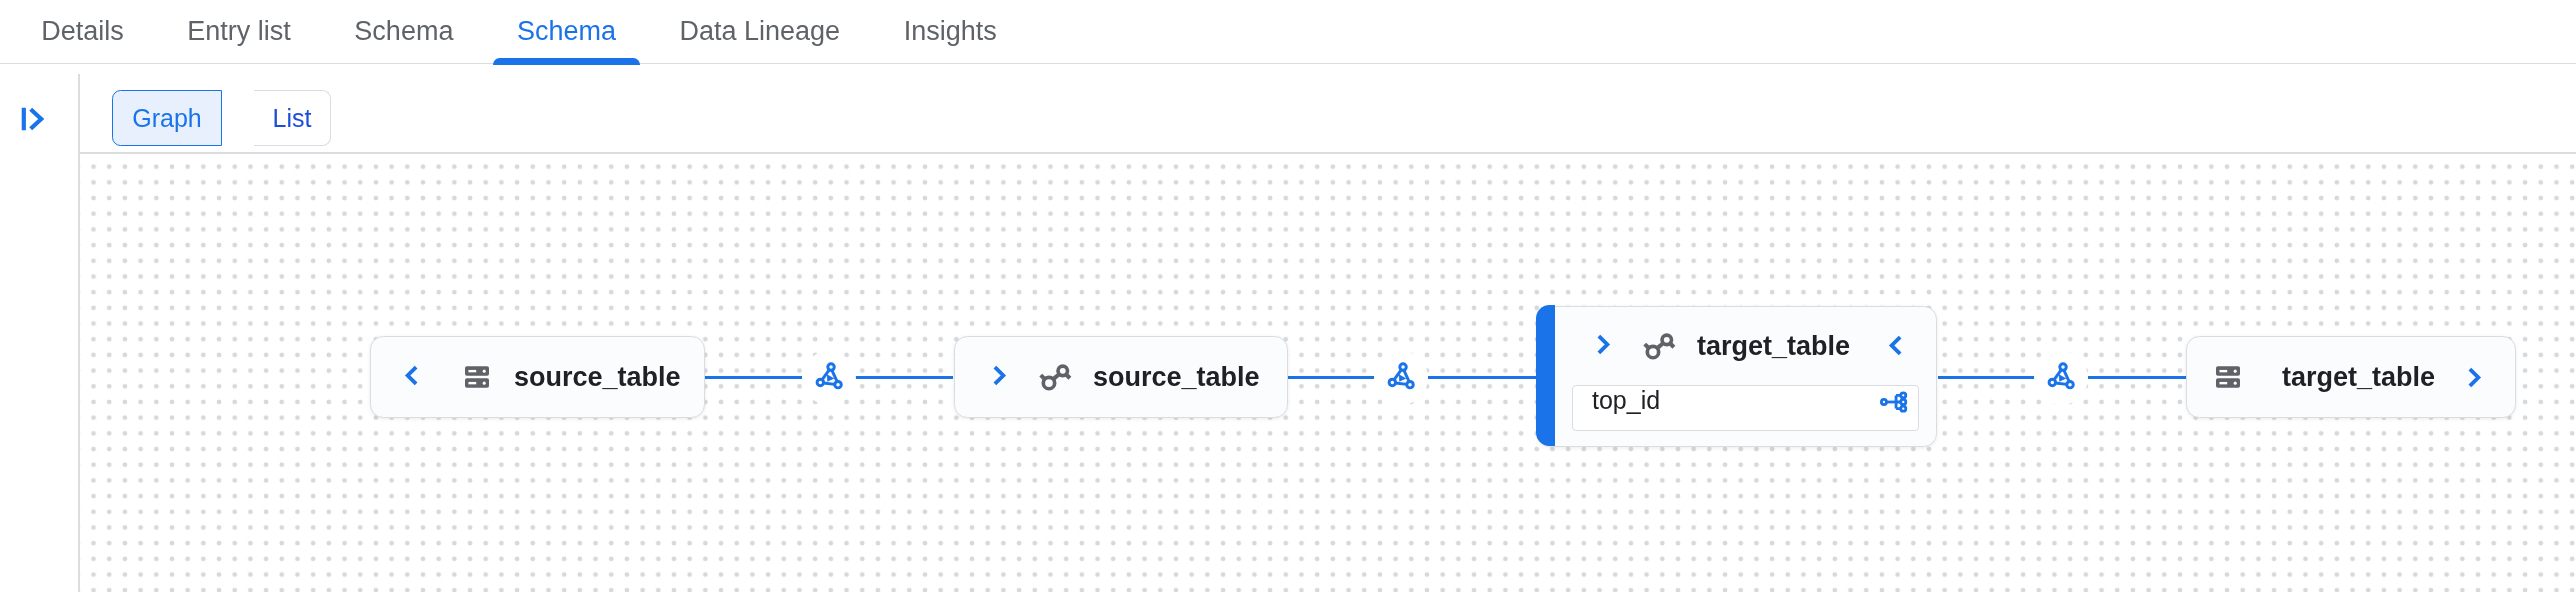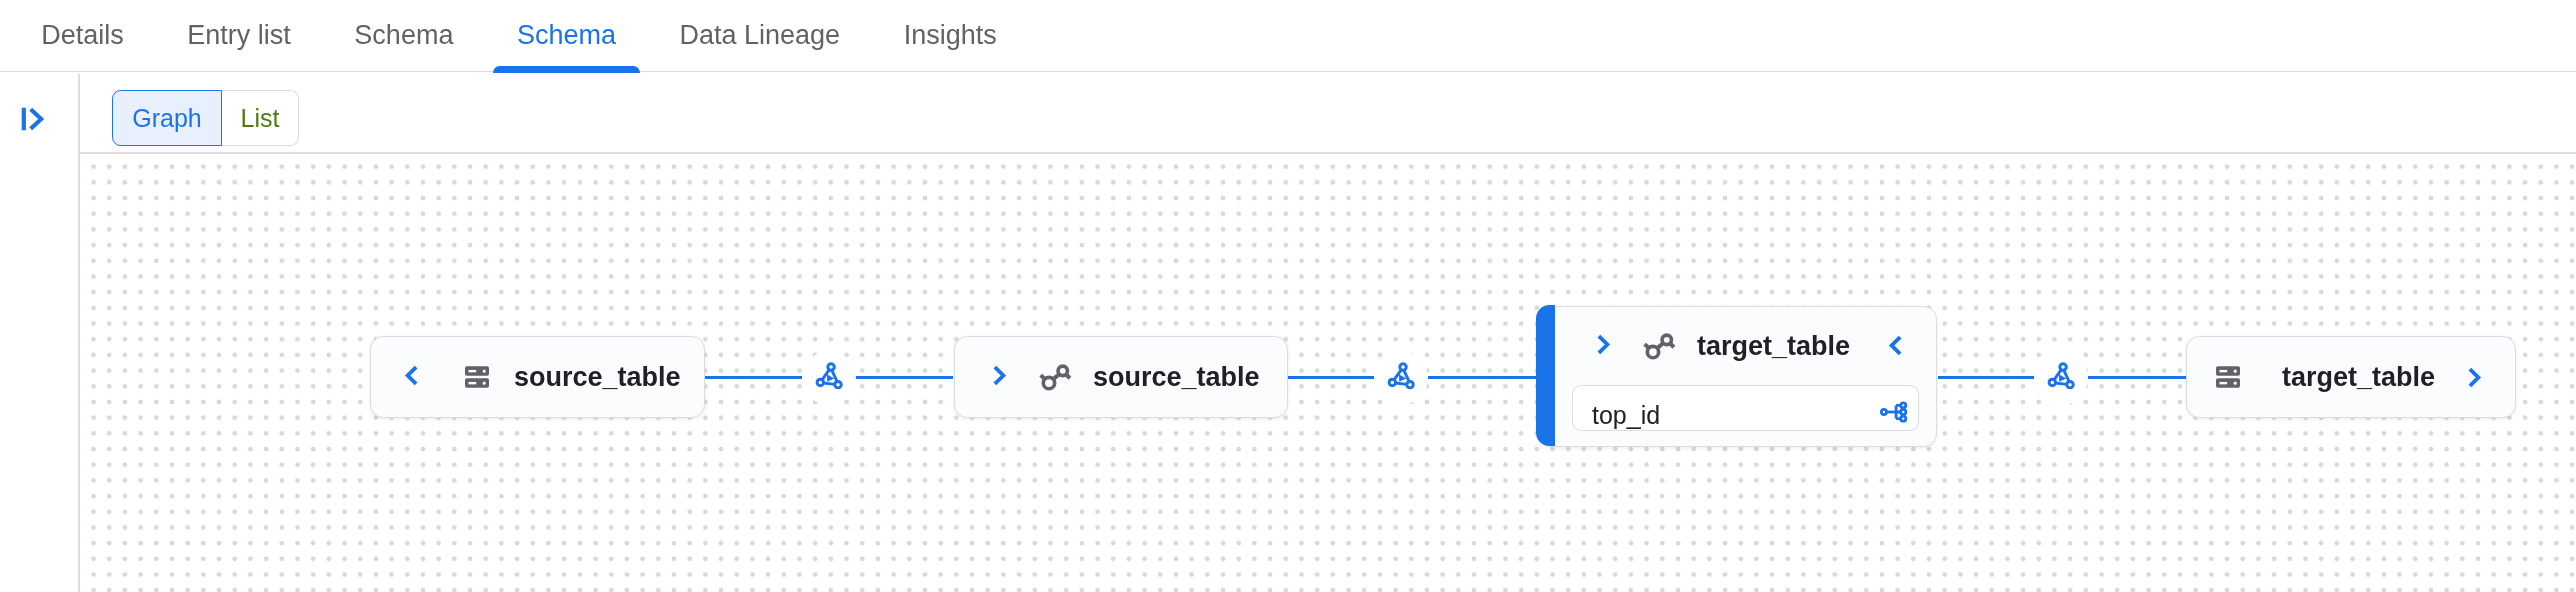--- a/index.html
+++ b/index.html
@@ -1,21 +1,21 @@
 <!DOCTYPE html>
 <html><head>
 <meta charset="utf-8">
 <style>
   * { margin:0; padding:0; box-sizing:border-box; }
   html,body { width:2576px; height:592px; background:#ffffff; overflow:hidden;
               font-family:"Liberation Sans","DejaVu Sans",sans-serif; }
   #page-root { position:relative; width:2576px; height:592px; background:#fff; }
 
   
-  .tabbar { position:absolute; left:0; top:0; width:2576px; height:72px;
+  .tabbar { position:absolute; left:0; top:0; width:2576px; height:64px;
             background:#fff; border-bottom:1.9px solid #dadce0;
             display:flex; align-items:stretch; padding-left:15.3px; }
   .tab { position:relative; display:flex; align-items:center; padding:0 26px;
          margin-right:11.5px; font-size:27px; font-weight:500; color:#5f6368;
          cursor:pointer; white-space:nowrap; background:none; border:none; }
   .tab.active { color:#1a73e8; }
   .tab.active::after { content:""; position:absolute; left:1.9px; right:1.9px; bottom:-1.9px;
                        height:6.7px; background:#1a73e8; border-radius:6.7px 6.7px 0 0; }
 
   
@@ -23,21 +23,21 @@
   .panel-expand-btn { position:absolute; left:15.3px; top:27px; width:38px; height:38px;
                       background:none; border:none; cursor:pointer; }
   .gutter-divider { position:absolute; left:78px; top:74px; width:1.9px; height:519px;
                     background:#dadce0; }
   .seg-toggle { position:absolute; left:112px; top:16px; height:56px; display:flex; }
   .seg { display:flex; align-items:center; justify-content:center; font-size:25px;
          font-weight:500; cursor:pointer; background:#fff; }
   .seg.graph { width:110px; border:1.9px solid #1a73e8; background:#e8f0fe; color:#1a73e8;
                border-radius:8.6px 0 0 8.6px; z-index:2; }
   .seg.list  { width:77px;  border:1.9px solid #dadce0; border-left:none; background:#fff;
-               color:#4d7c0f; border-radius:0 8.6px 8.6px 0; }
+               color:#1d4ed8; border-radius:0 8.6px 8.6px 0;margin-left:32px; }
 
   
   .canvas { position:absolute; left:80px; top:152px; width:2496px; height:440px;
             border-top:2.9px solid #dadce0;
             background-image:radial-gradient(circle, #d5d8dc 2px, transparent 2.7px);
             background-size:15.7px 15.7px; background-position:5.7px 4.8px; }
 
   
   .edge { position:absolute; height:2.9px; background:#1a73e8; z-index:2; }
   .process-halo { position:absolute; width:54px; height:54px; background:#fff;
@@ -65,22 +65,22 @@
   .node3 { left:1537px; top:306px; width:400px; height:141px; background:#fbfcfd;
            border:1.9px solid #dadce0; border-radius:13.4px; position:absolute; z-index:4;
            box-shadow:0 1px 3.8px rgba(60,64,67,0.10); cursor:pointer; }
   .node3 .sel-bar { position:absolute; left:-1.9px; top:-1.9px; width:19px; height:141px;
                     background:#1a73e8; border-radius:13.4px 0 0 13.4px; }
   .node3 .hdr { position:absolute; left:50px; top:0; right:17px; height:78px;
                 display:flex; align-items:center; }
   .node3 .hdr .entity-ic { margin-left:23px; margin-right:19px; }
   .node3 .collapse-left { position:absolute; right:25px; top:25px; }
   .field-row { position:absolute; left:34px; top:78px; width:347px; height:46px;
-               background:#fff; border:1.9px solid #dadce0; border-radius:9px;
-               display:flex; align-items:flex-end; padding-left:19px; padding-right:5.7px;
+               background:#fff; border:1.9px solid #dadce0; border-radius:4px;
+               display:flex; align-items:flex-start; padding-left:19px; padding-right:5.7px;
                cursor:pointer; }
   .field-name { font-size:25px; color:#202124; flex:1; }
   .field-act { background:none; border:none; cursor:pointer; width:34px; height:34px;
                display:flex; align-items:center; justify-content:center; flex:none; }
 </style>
 </head>
 <body>
 
 <div id="page-root">
 

